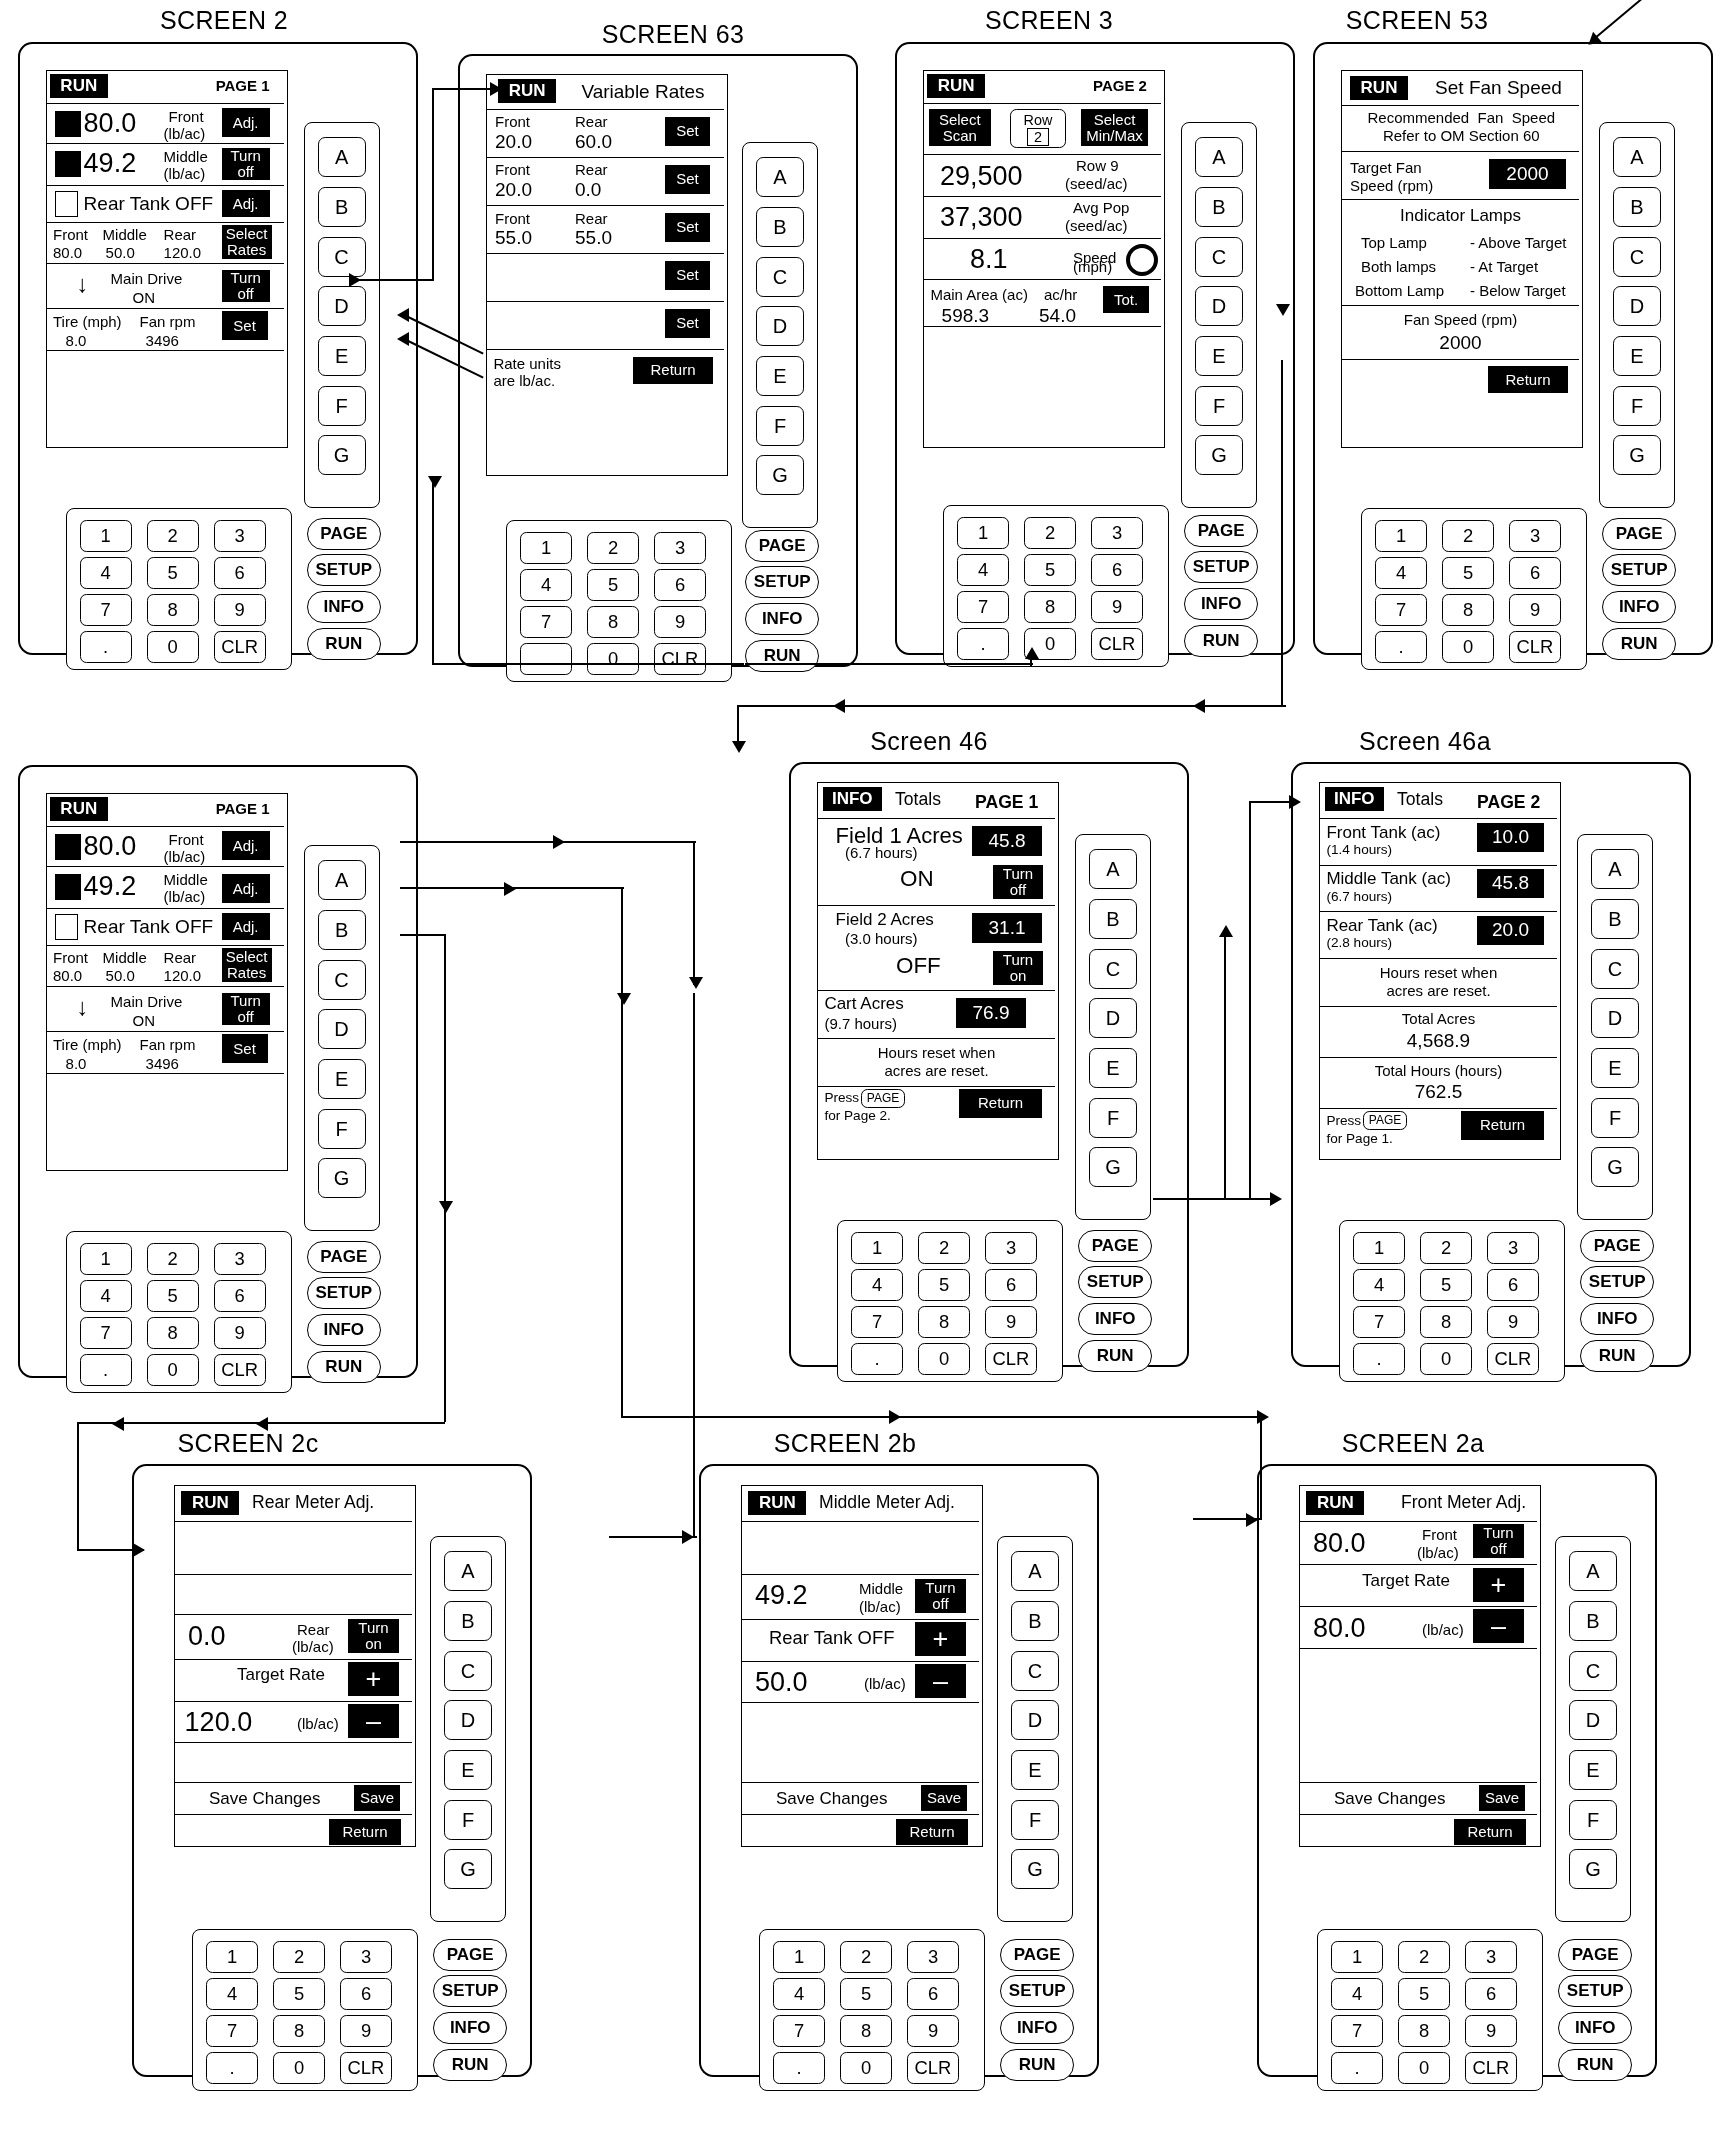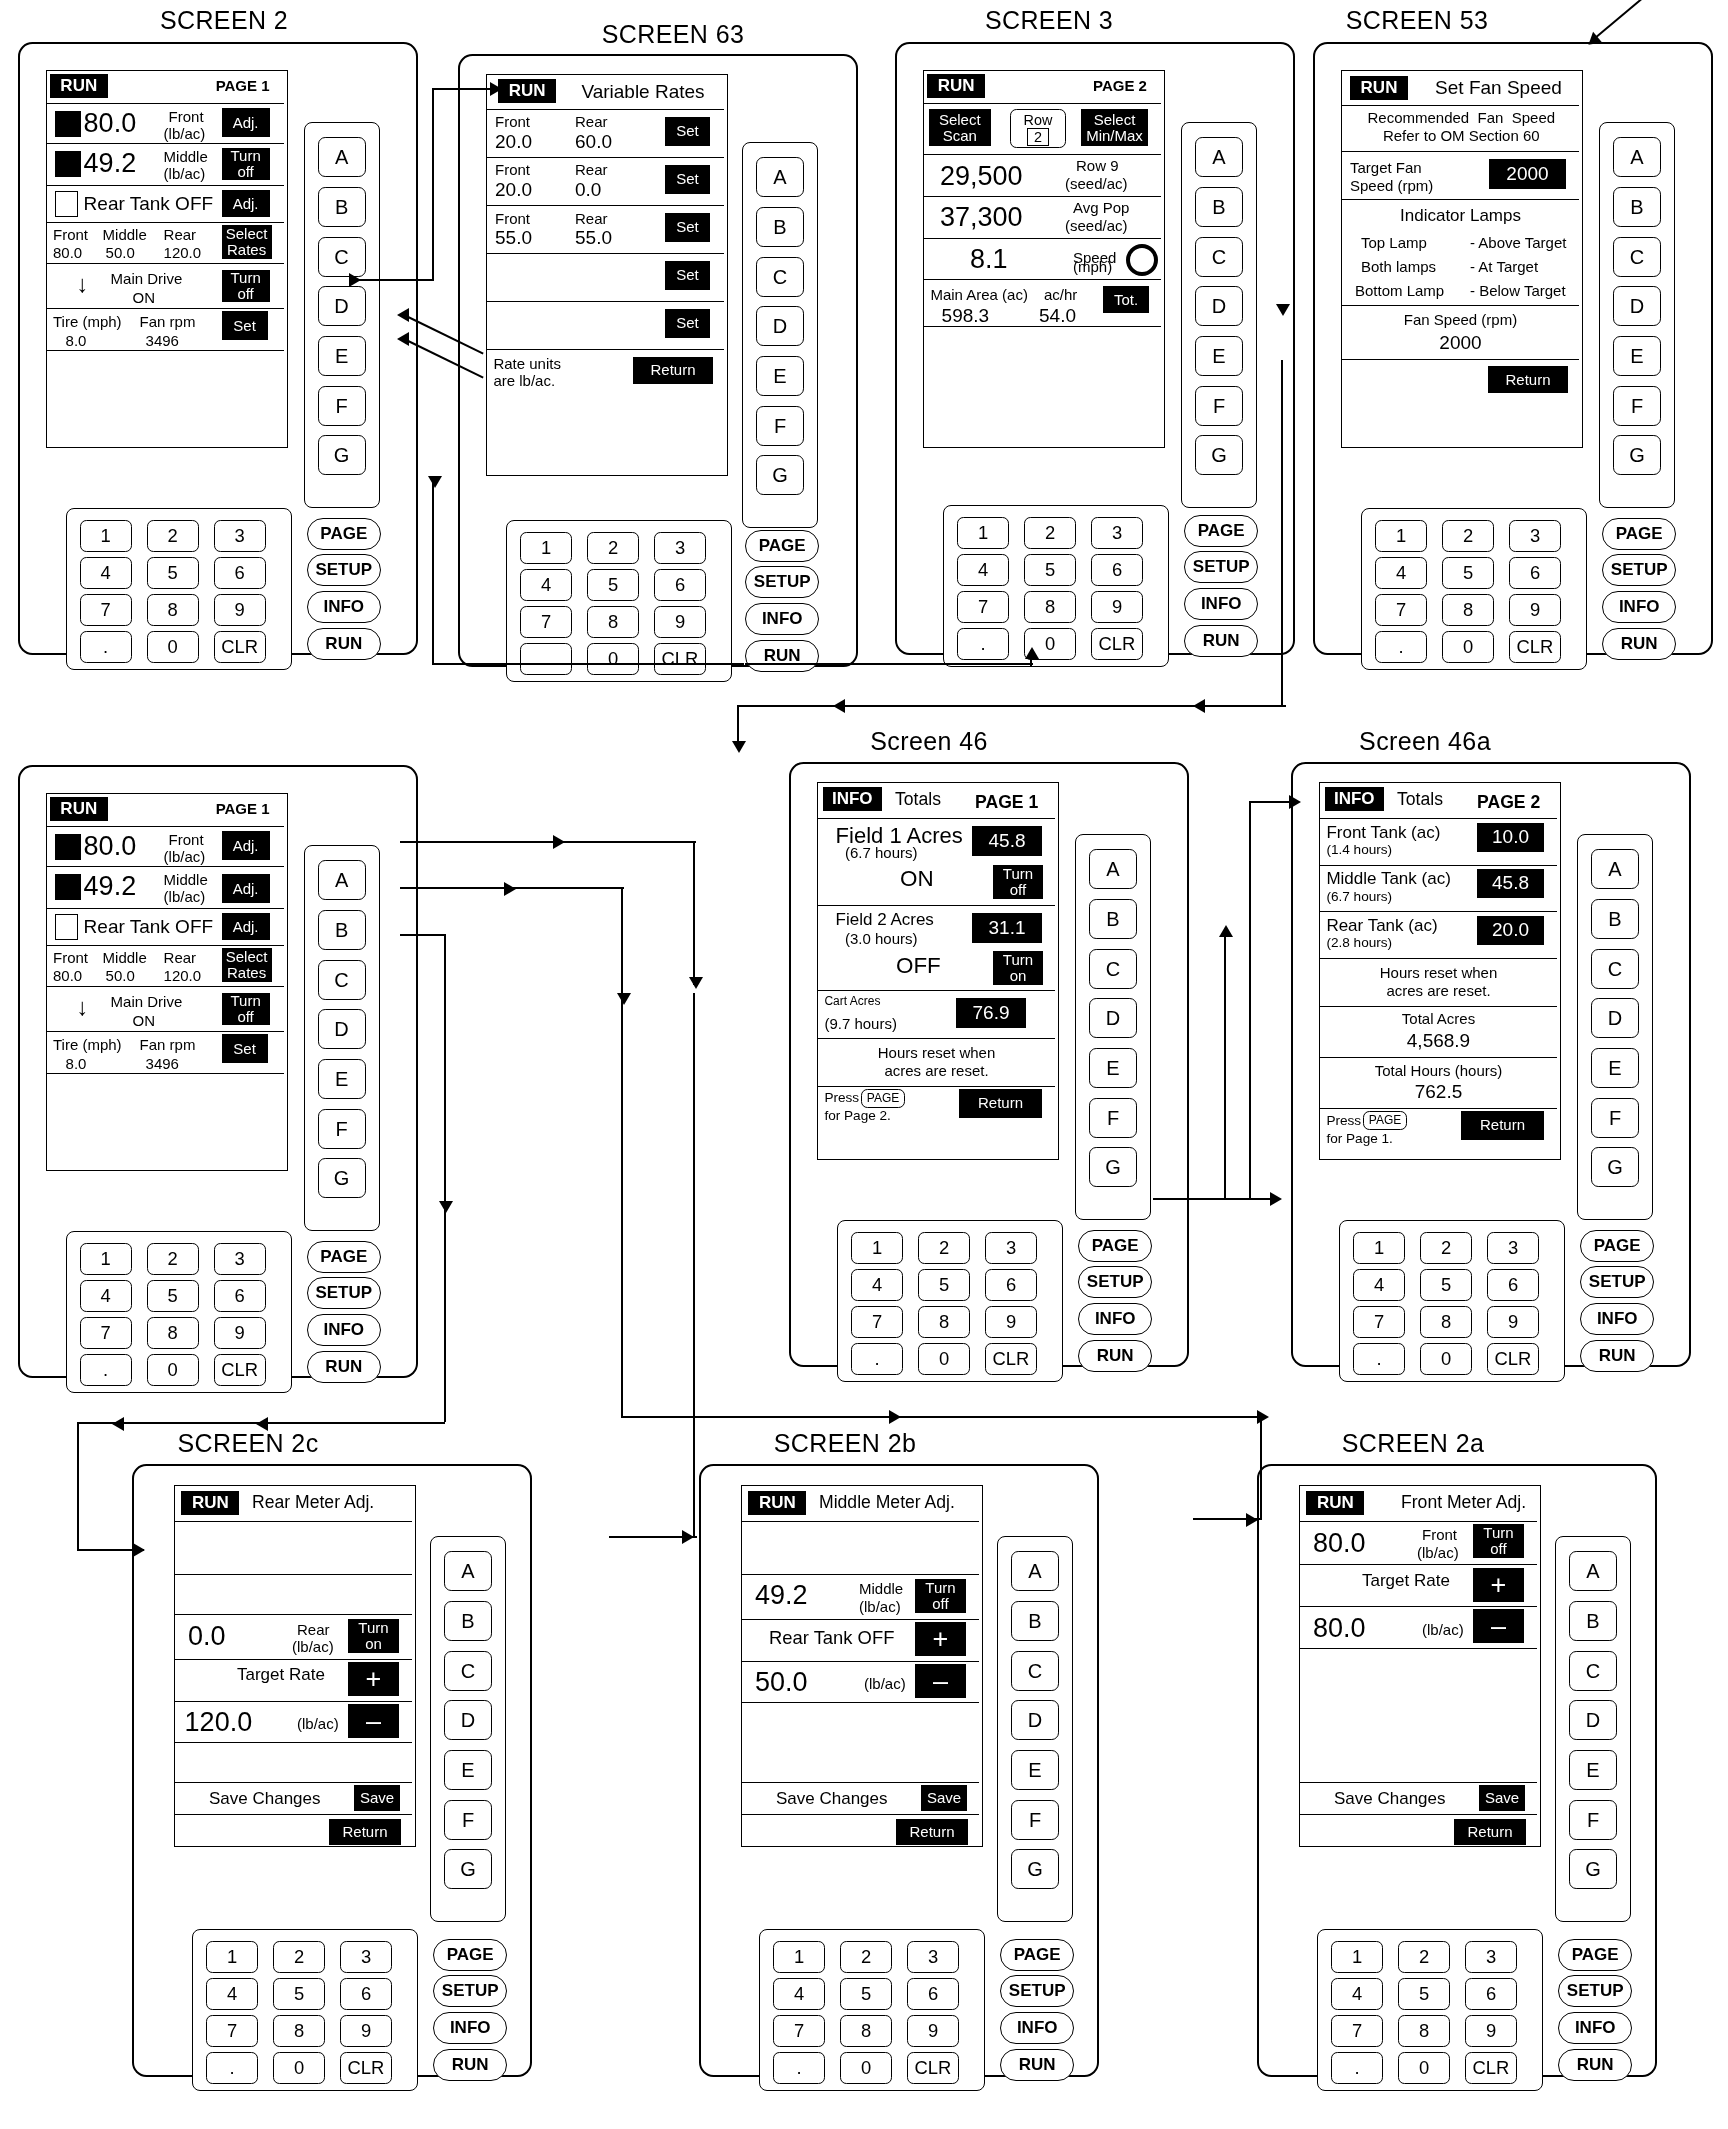--- a/index.html
+++ b/index.html
@@ -435,21 +435,21 @@
     <div class="row" style="left:0;top:122px;width:237px;height:0;"></div>
 
     <div class="med" style="left:17.6px;top:127px;font-size:17px;">Field  2 Acres</div>
     <div class="lbl" style="left:27px;top:147px;">(3.0 hours)</div>
     <div class="blk" style="left:154px;top:130px;width:70px;height:30px;font-size:19px;">31.1</div>
     <div class="med" style="left:78px;top:170px;font-size:22.4px;">OFF</div>
     <div class="blk" style="left:175px;top:168px;width:50px;height:34px;white-space:pre;">Turn
 on</div>
     <div class="row" style="left:0;top:207px;width:237px;height:0;"></div>
 
-    <div class="med" style="left:6.4px;top:211px;font-size:12px;">Cart Acres</div>
+    <div class="med" style="left:6.4px;top:211px;font-size:17px;">Cart Acres</div>
     <div class="lbl" style="left:6.4px;top:232px;">(9.7 hours)</div>
     <div class="blk" style="left:138px;top:215px;width:70px;height:30px;font-size:19px;">76.9</div>
     <div class="row" style="left:0;top:255px;width:237px;height:0;"></div>
 
     <div class="lbl ctr" style="left:0;top:261px;width:237px;white-space:pre;line-height:1.2;">Hours reset when
 acres are reset.</div>
     <div class="row" style="left:0;top:303px;width:237px;height:0;"></div>
 
     <div class="lbl" style="left:6.4px;top:307px;font-size:13.6px;">Press</div>
     <div class="key" style="left:43px;top:306px;width:42px;height:17.6px;font-size:12px;border-width:0.8px;">PAGE</div>

